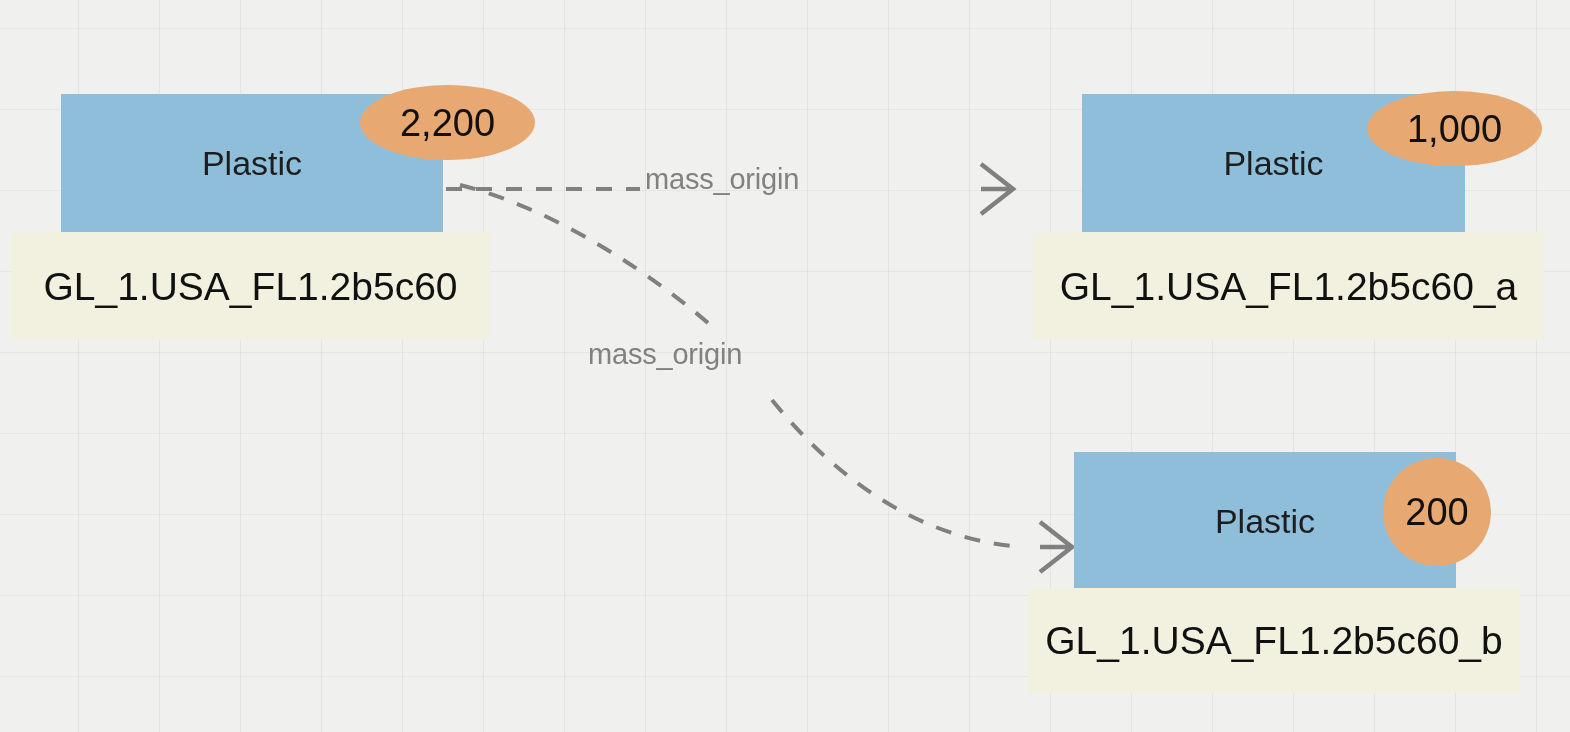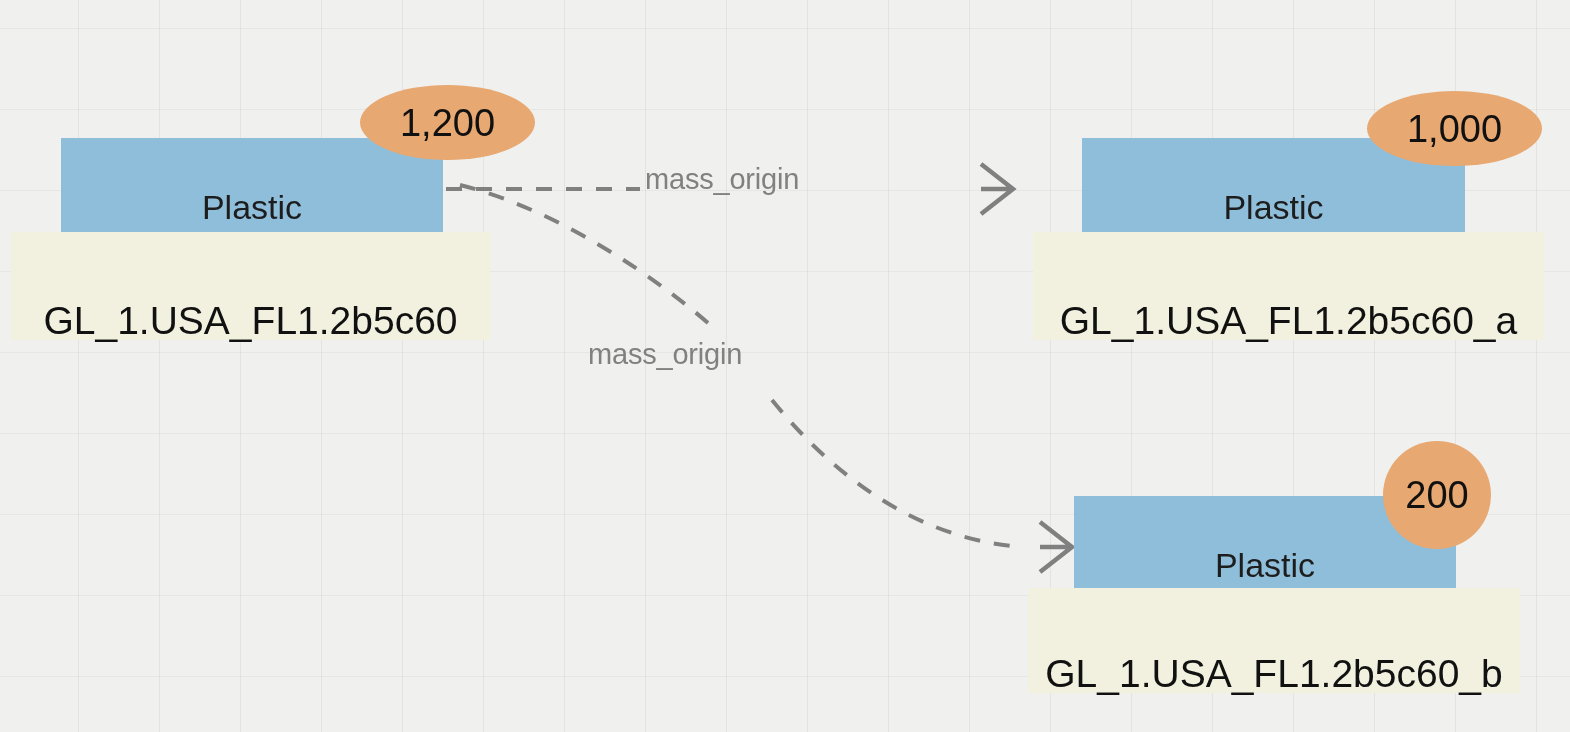--- a/index.html
+++ b/index.html
@@ -60,33 +60,32 @@
   
   .node {
     position: absolute;
   }
   .node-box {
     position: absolute;
     background: #8fbedb;
     display: flex;
     align-items: center;
     justify-content: center;
-    margin-top: 44px;
   }
   .node-box-label {
     color: #1d1d1d;
     font-size: 34px;
     line-height: 1;
     white-space: nowrap;
   }
   .node-caption {
     position: absolute;
     background: #f2f0de;
     display: flex;
-    align-items: flex-end;
+    align-items: center;
     justify-content: center;
   }
   .node-caption-text {
     color: #111111;
     font-size: 39px;
     line-height: 1;
     white-space: nowrap;
   }
   .value-badge {
     position: absolute;
@@ -127,21 +126,21 @@
   </div>
   <div class="edge-label" style="left:588px; top:340px;">
     <span>mass_origin</span>
   </div>
 
   <div class="node">
     <div class="node-box" style="left:61px; top:94px; width:382px; height:138px;">
       <span class="node-box-label">Plastic</span>
     </div>
     <div class="value-badge" style="left:360px; top:85px; width:175px; height:75px;">
-      <span class="value-badge-text">1,200</span>
+      <span class="value-badge-text">2,200</span>
     </div>
     <div class="node-caption" style="left:11px; top:232px; width:479px; height:108px;">
       <span class="node-caption-text">GL_1.USA_FL1.2b5c60</span>
     </div>
   </div>
 
   <div class="node">
     <div class="node-box" style="left:1082px; top:94px; width:383px; height:138px;">
       <span class="node-box-label">Plastic</span>
     </div>
@@ -150,21 +149,21 @@
     </div>
     <div class="node-caption" style="left:1033px; top:232px; width:511px; height:108px;">
       <span class="node-caption-text">GL_1.USA_FL1.2b5c60_a</span>
     </div>
   </div>
 
   <div class="node">
     <div class="node-box" style="left:1074px; top:452px; width:382px; height:137px;">
       <span class="node-box-label">Plastic</span>
     </div>
-    <div class="value-badge" style="left:1383px; top:441px; width:108px; height:108px;">
+    <div class="value-badge" style="left:1383px; top:458px; width:108px; height:108px;">
       <span class="value-badge-text">200</span>
     </div>
     <div class="node-caption" style="left:1028px; top:588px; width:492px; height:105px;">
       <span class="node-caption-text">GL_1.USA_FL1.2b5c60_b</span>
     </div>
   </div>
 
 </div>
 
 </body></html>

